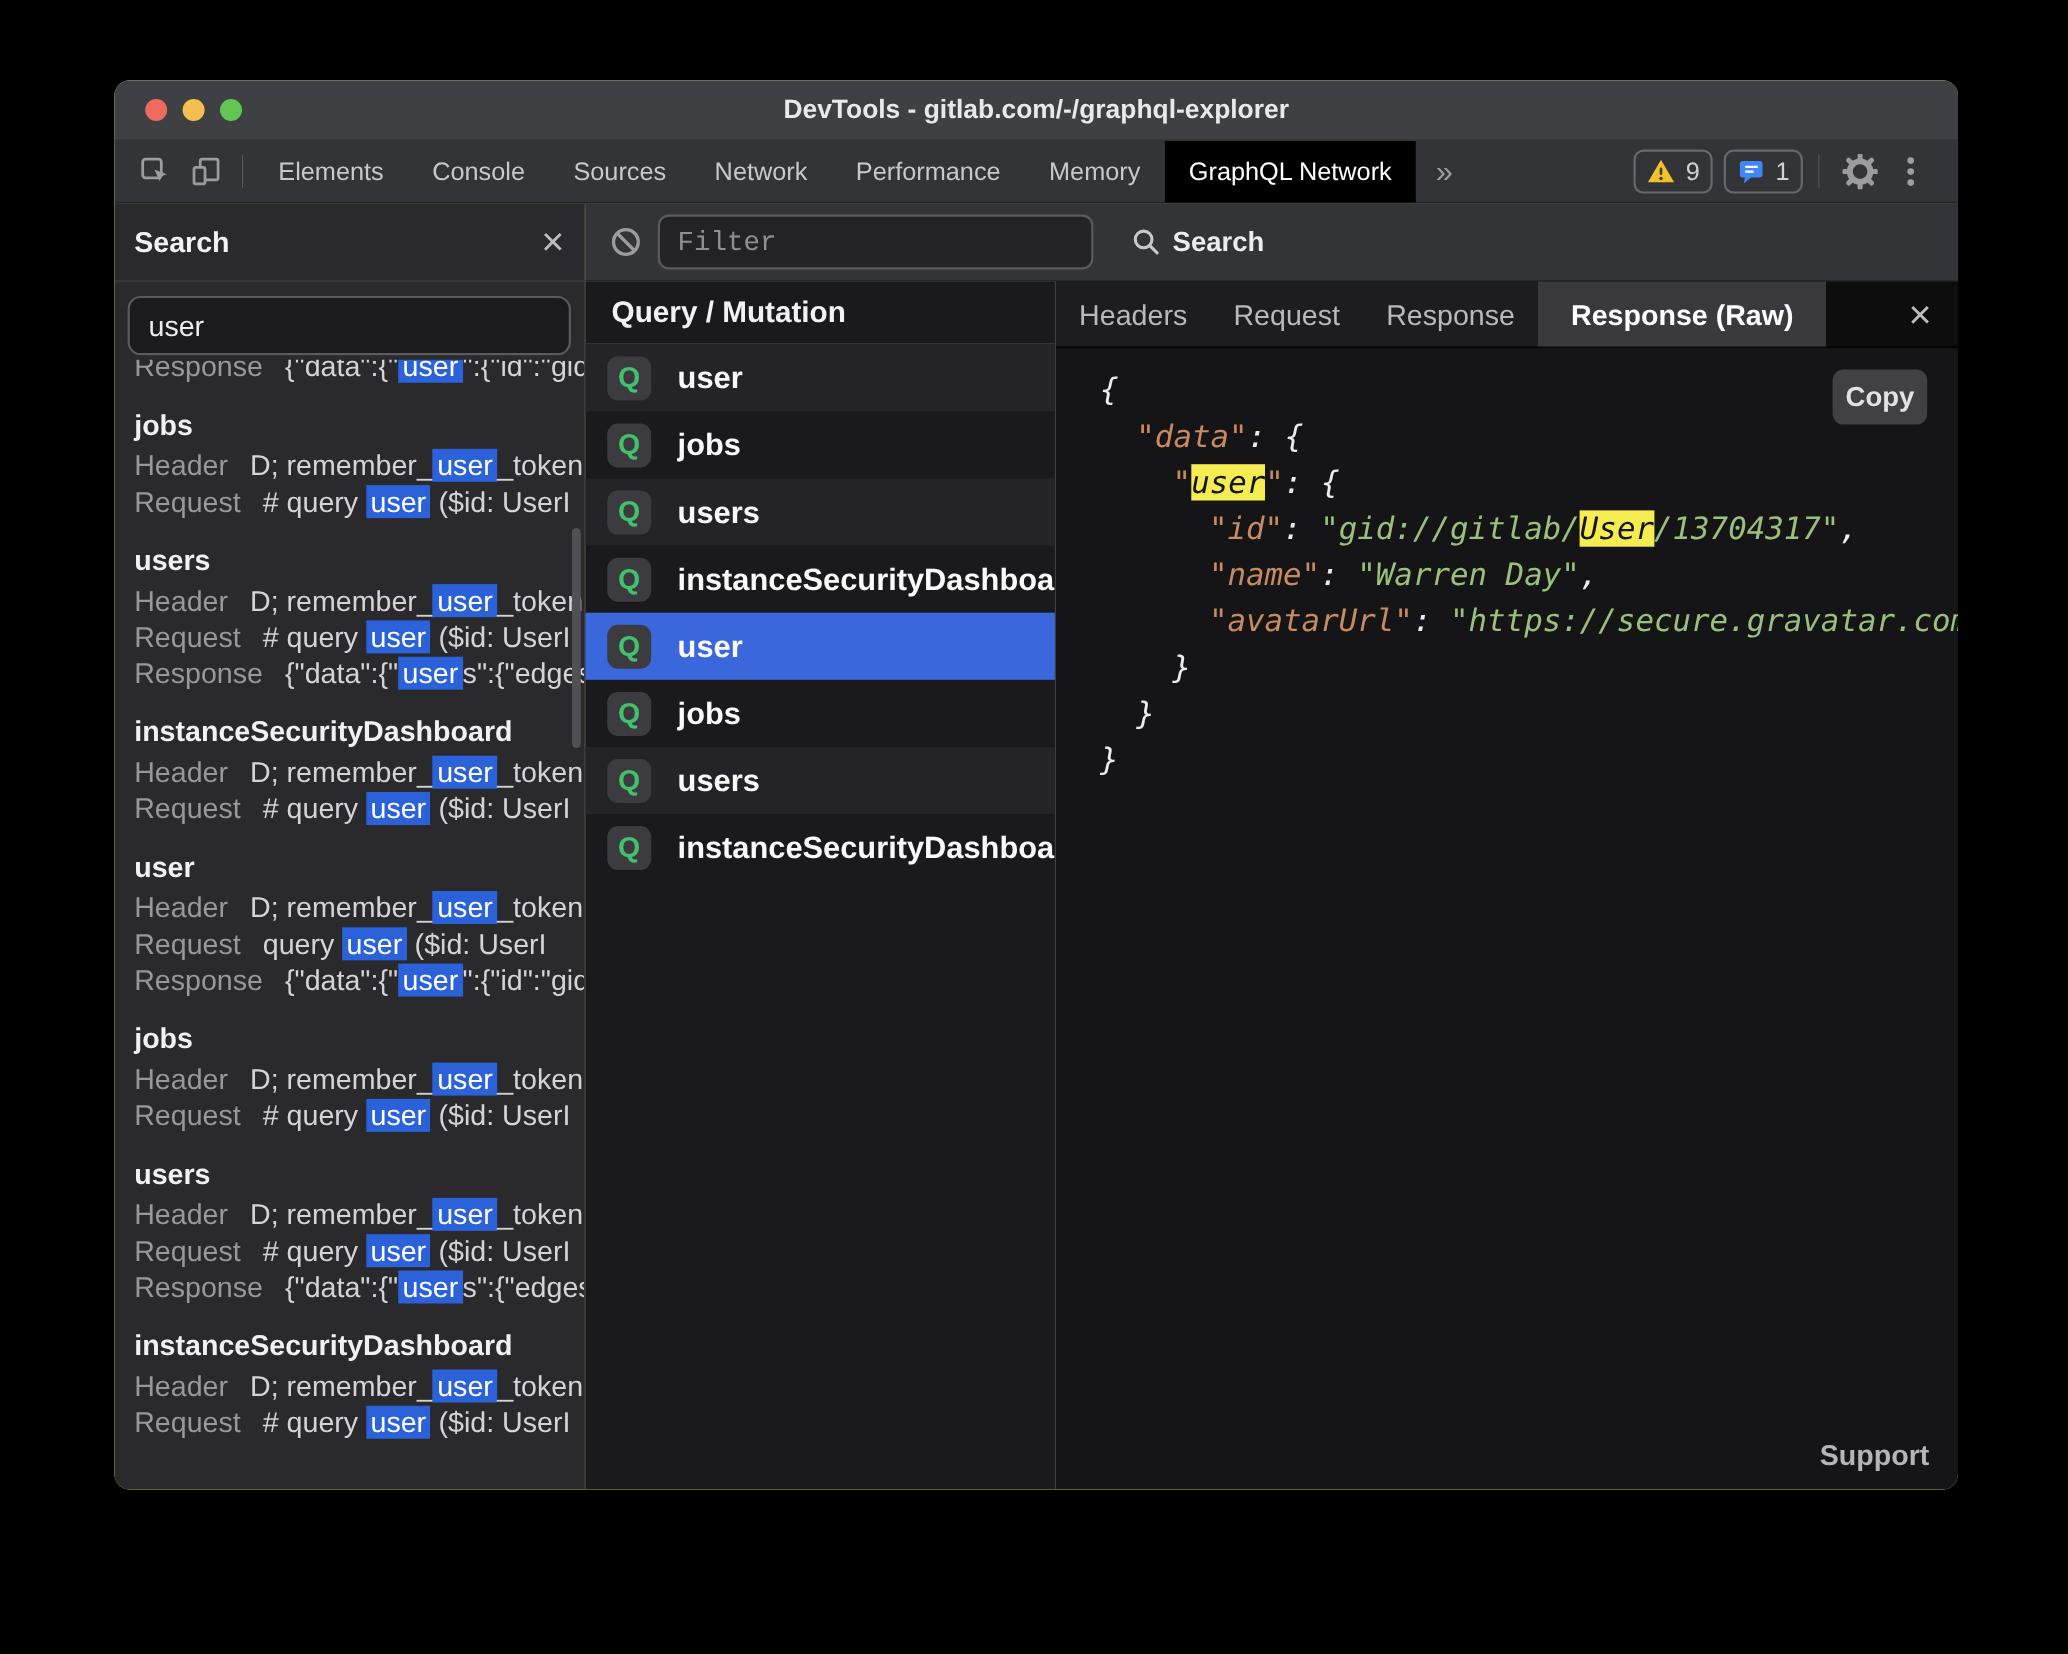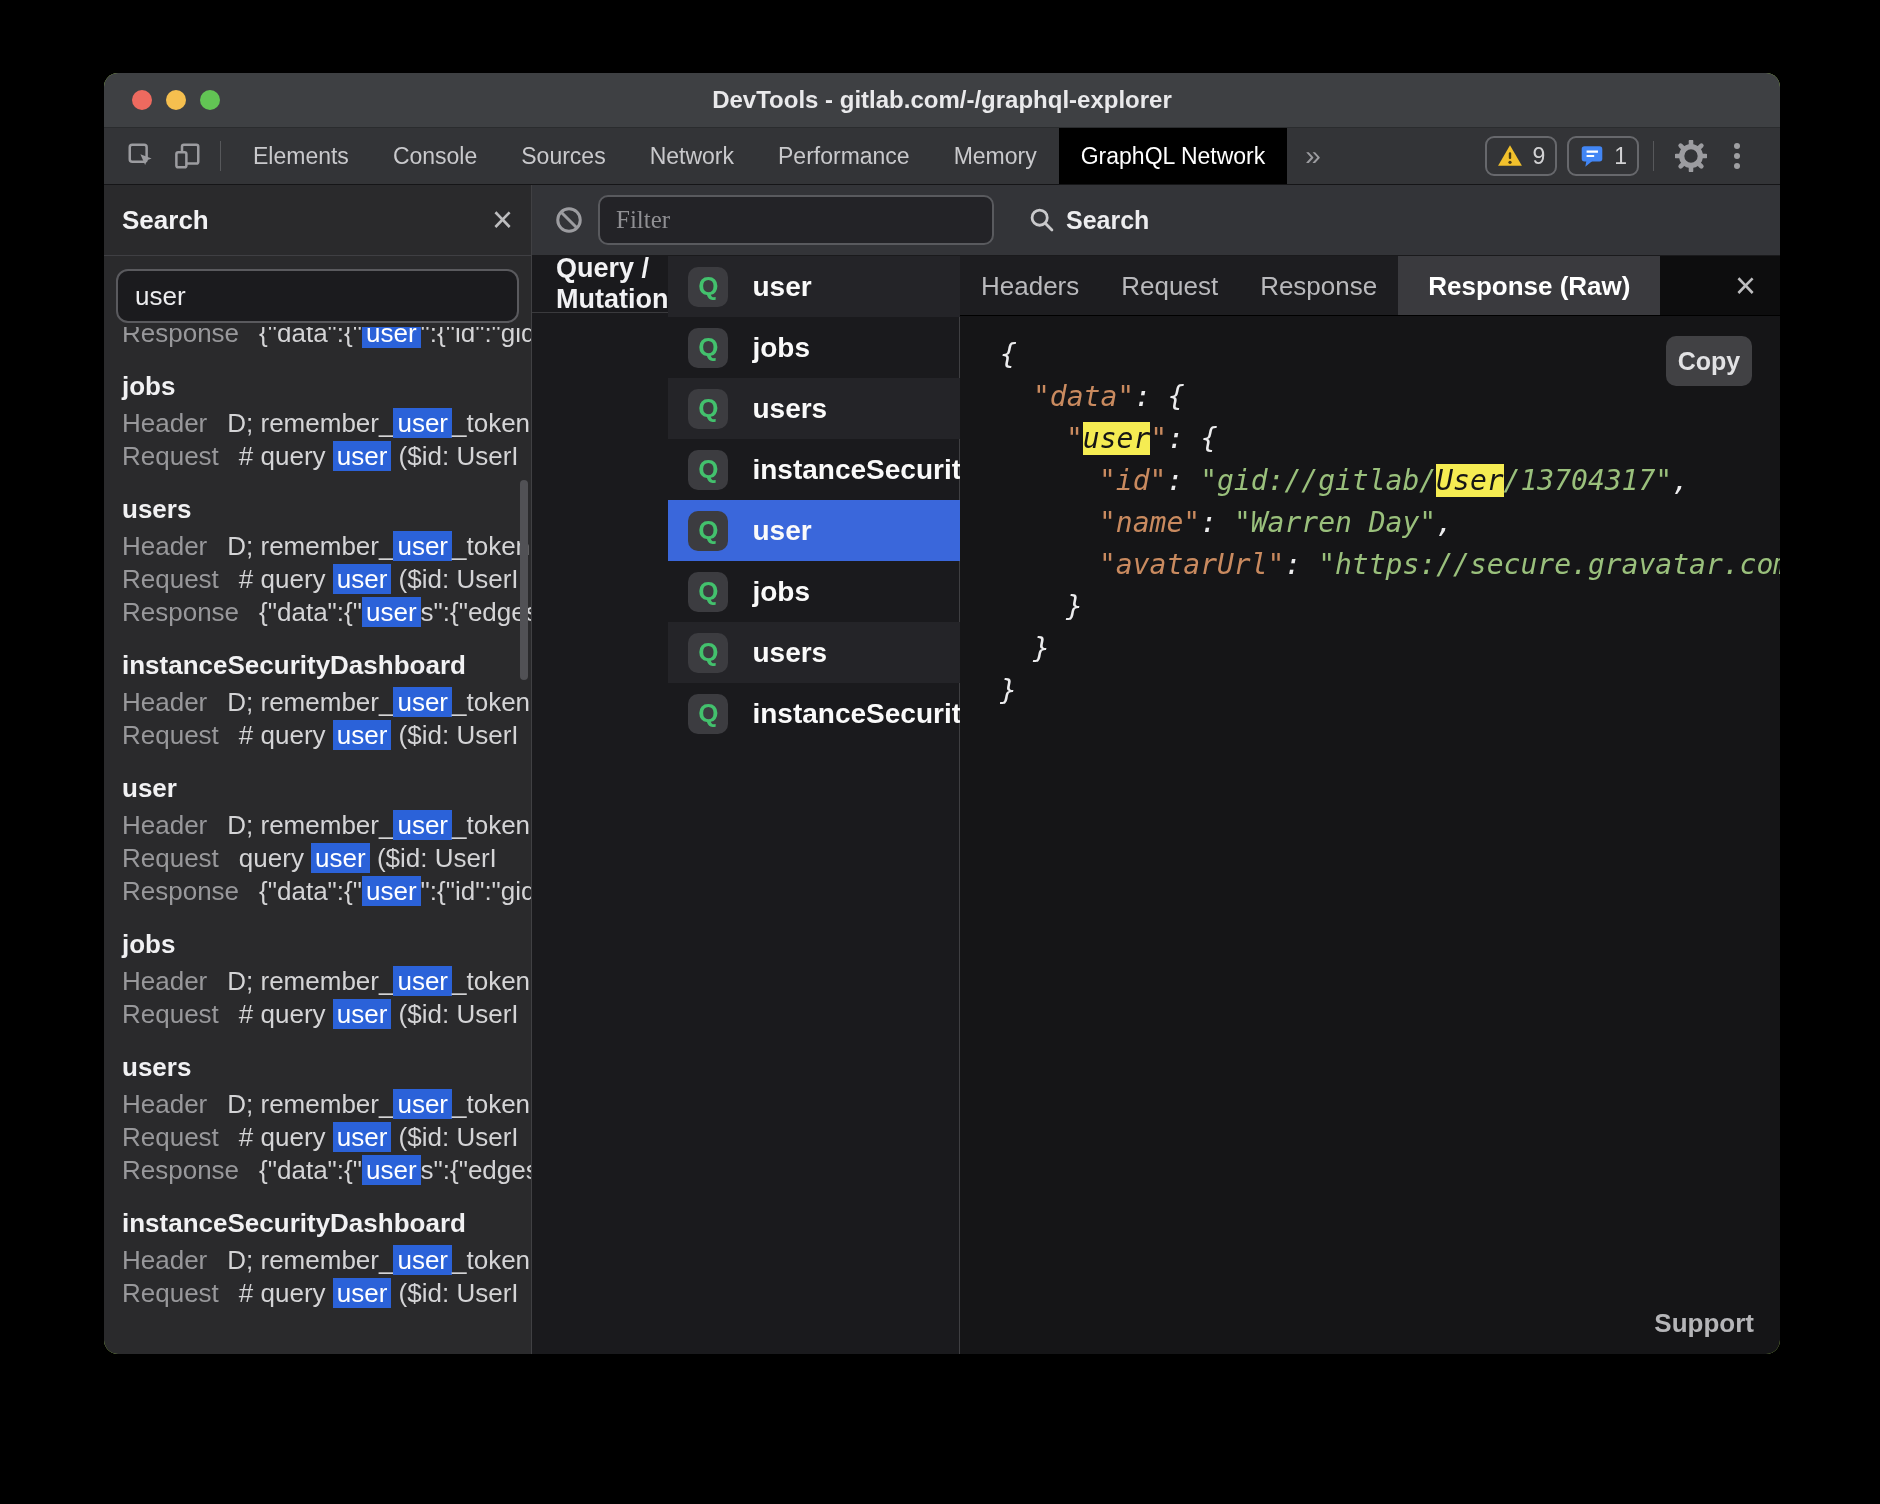--- a/index.html
+++ b/index.html
@@ -55,33 +55,33 @@
                background:#515155; border-radius:4px; }
 
   
   .right-side { flex:1; display:flex; flex-direction:column; min-width:0; min-height:0; }
 
   
   .filter-bar { height:71px; flex:0 0 71px; background:#333438; border-bottom:1px solid #1a1a1c;
                 display:flex; align-items:center; padding:0 20px; }
   .filter-input { width:396px; height:50px; margin-left:12px; background:#232327; border:2px solid #595a5e;
                   border-radius:10px; color:#e8e8ea; font-size:25px; padding:0 16px; outline:none;
-                  font-family:Liberation Serif, serif; }
+                  font-family:Liberation Mono, monospace; }
   .filter-input::placeholder { color:#8f8f93; }
   .cb-group { display:flex; align-items:center; margin-left:36px; }
   .cb { width:25px; height:25px; border:3px solid #cfcfd2; border-radius:7px; margin-right:13px; flex:0 0 25px; }
   .cb-label, .search-label { font-size:25px; font-weight:600; color:#ededef; white-space:nowrap; }
   .search-group { display:flex; align-items:center; margin-left:34px; gap:10px; }
 
   
   .panels { flex:1; display:flex; min-height:0; }
 
   
   .query-panel { width:428px; flex:0 0 428px; background:#1a1a1d; border-right:1px solid #3f3f42;
-                 display:flex; flex-direction:row; min-height:0; }
+                 display:flex; flex-direction:column; min-height:0; }
   .qp-header { height:57px; flex:0 0 57px; display:flex; align-items:center; padding-left:24px;
                border-bottom:1px solid #3a3a3d; font-size:27px; font-weight:700; color:#f2f2f4; }
   .q-row { height:61px; flex:0 0 61px; display:flex; align-items:center; padding-left:20px; }
   .q-row.even { background:#242428; }
   .q-row.selected { background:#3a67db; }
   .q-badge { width:40px; height:40px; border-radius:10px; background:#3c3c40; color:#43c16d;
              font-weight:700; font-size:26px; display:flex; align-items:center; justify-content:center; flex:0 0 40px; }
   .q-label { font-size:28px; font-weight:600; color:#fafafa; margin-left:24px; white-space:nowrap; }
 
   

